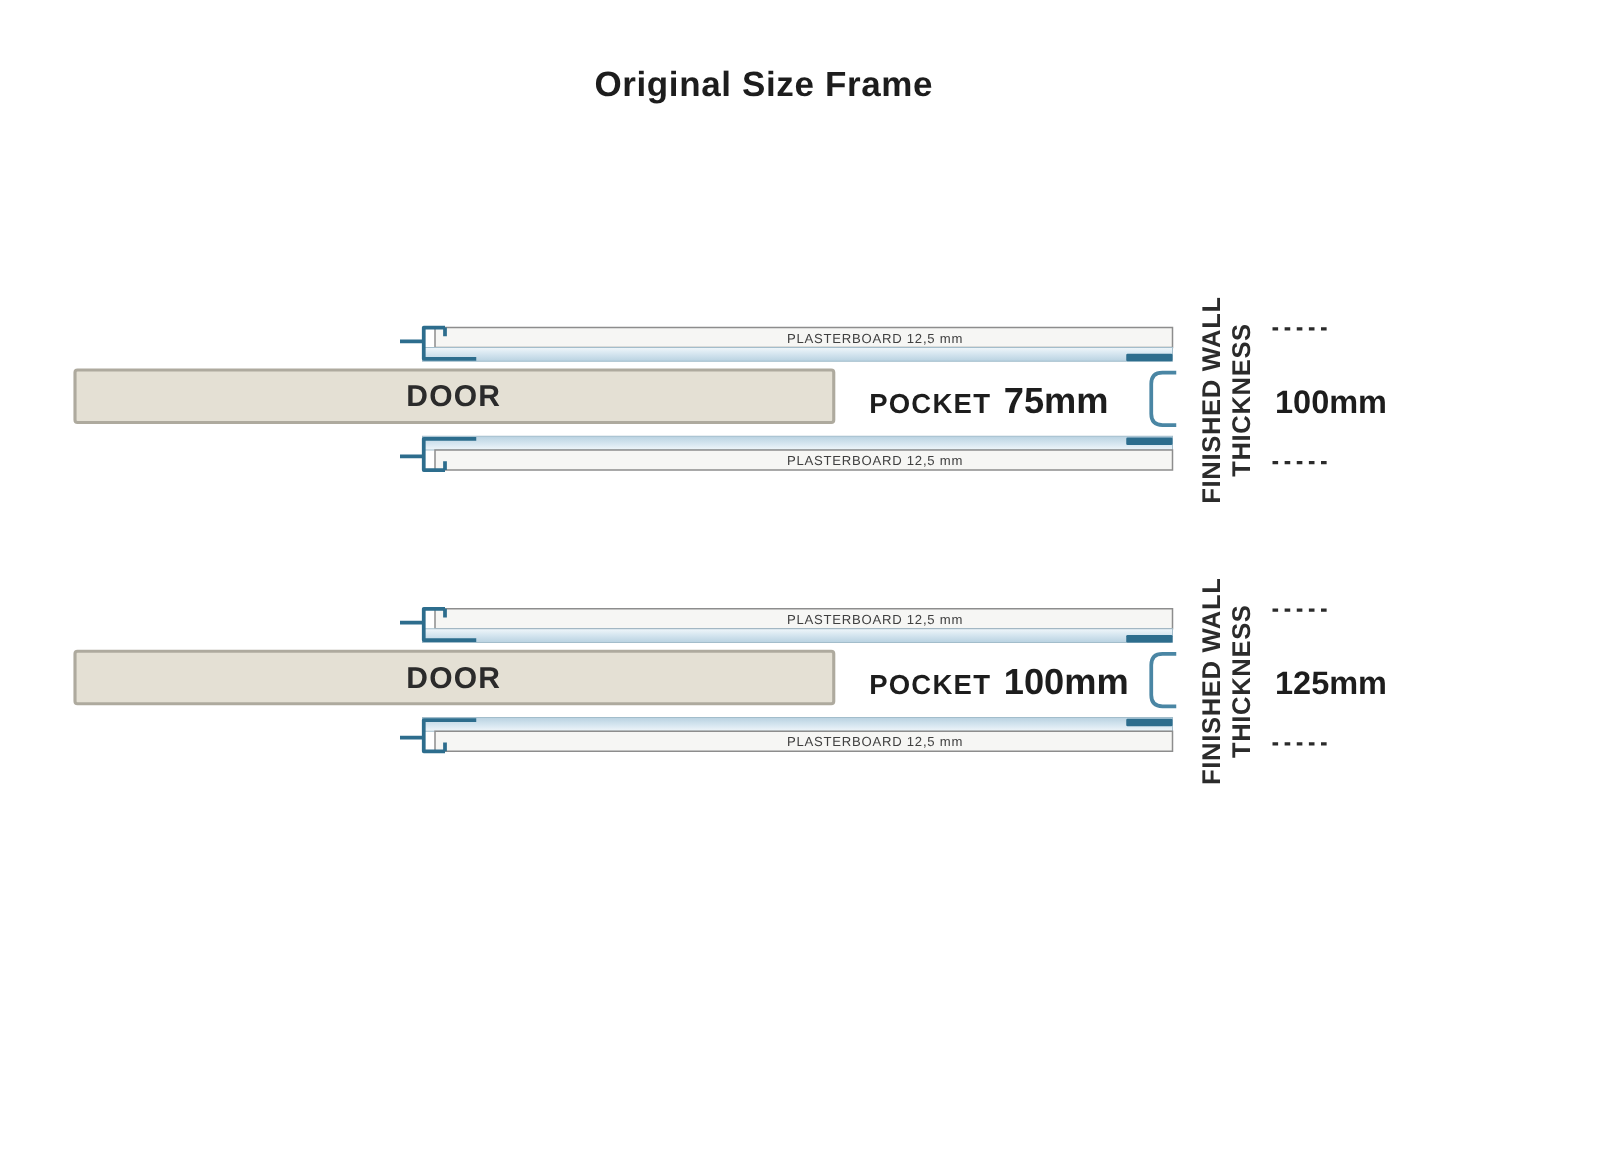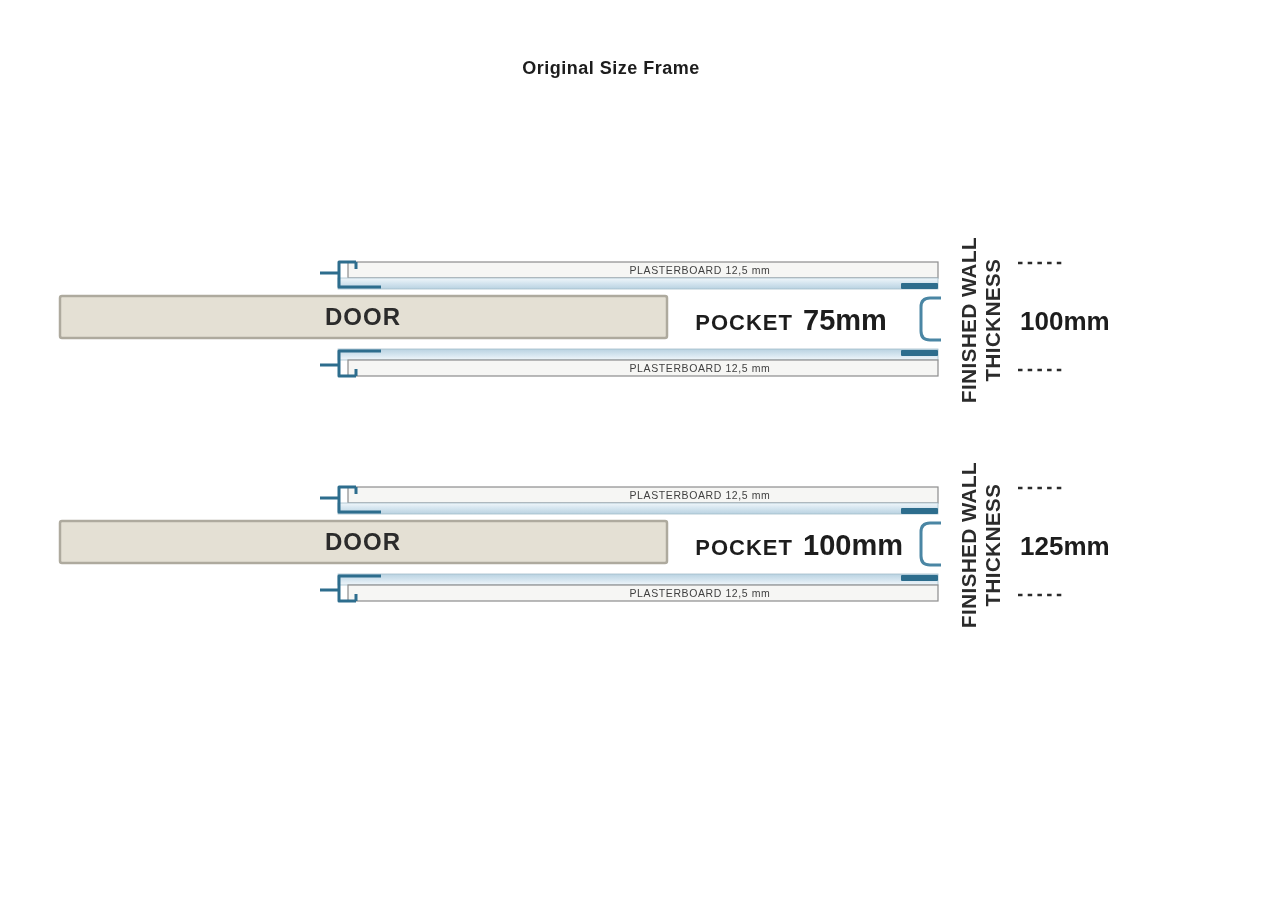--- a/index.html
+++ b/index.html
@@ -1,20 +1,20 @@
 <!DOCTYPE html>
 <html><head>
 <meta charset="utf-8">
 <style>
   html,body{margin:0;padding:0;background:#ffffff;}
   body{font-family:"Liberation Sans", sans-serif;}
   .canvas{position:relative;width:1280px;height:922px;background:#ffffff;overflow:hidden;}
   .title{
     position:absolute;top:52px;left:0;width:1222px;height:32px;
-    text-align:center;font-size:18px;font-weight:bold;color:#1d1d1d;
+    text-align:center;font-size:28px;font-weight:bold;color:#1d1d1d;
     letter-spacing:.5px;line-height:32px;
   }
   svg.diagram{position:absolute;left:0;width:1280px;height:175px;}
   #d1{top:238px;}
   #d2{top:463px;}
   text{font-family:"Liberation Sans", sans-serif;}
   .pb-label{font-size:10.5px;fill:#3f3f3f;letter-spacing:.6px;}
   .door-label{font-size:24px;font-weight:bold;fill:#2b2b2b;letter-spacing:1px;}
   .pocket-word{font-size:22px;font-weight:bold;fill:#1d1d1d;letter-spacing:1px;}
   .pocket-size{font-size:29px;font-weight:bold;fill:#1d1d1d;}

